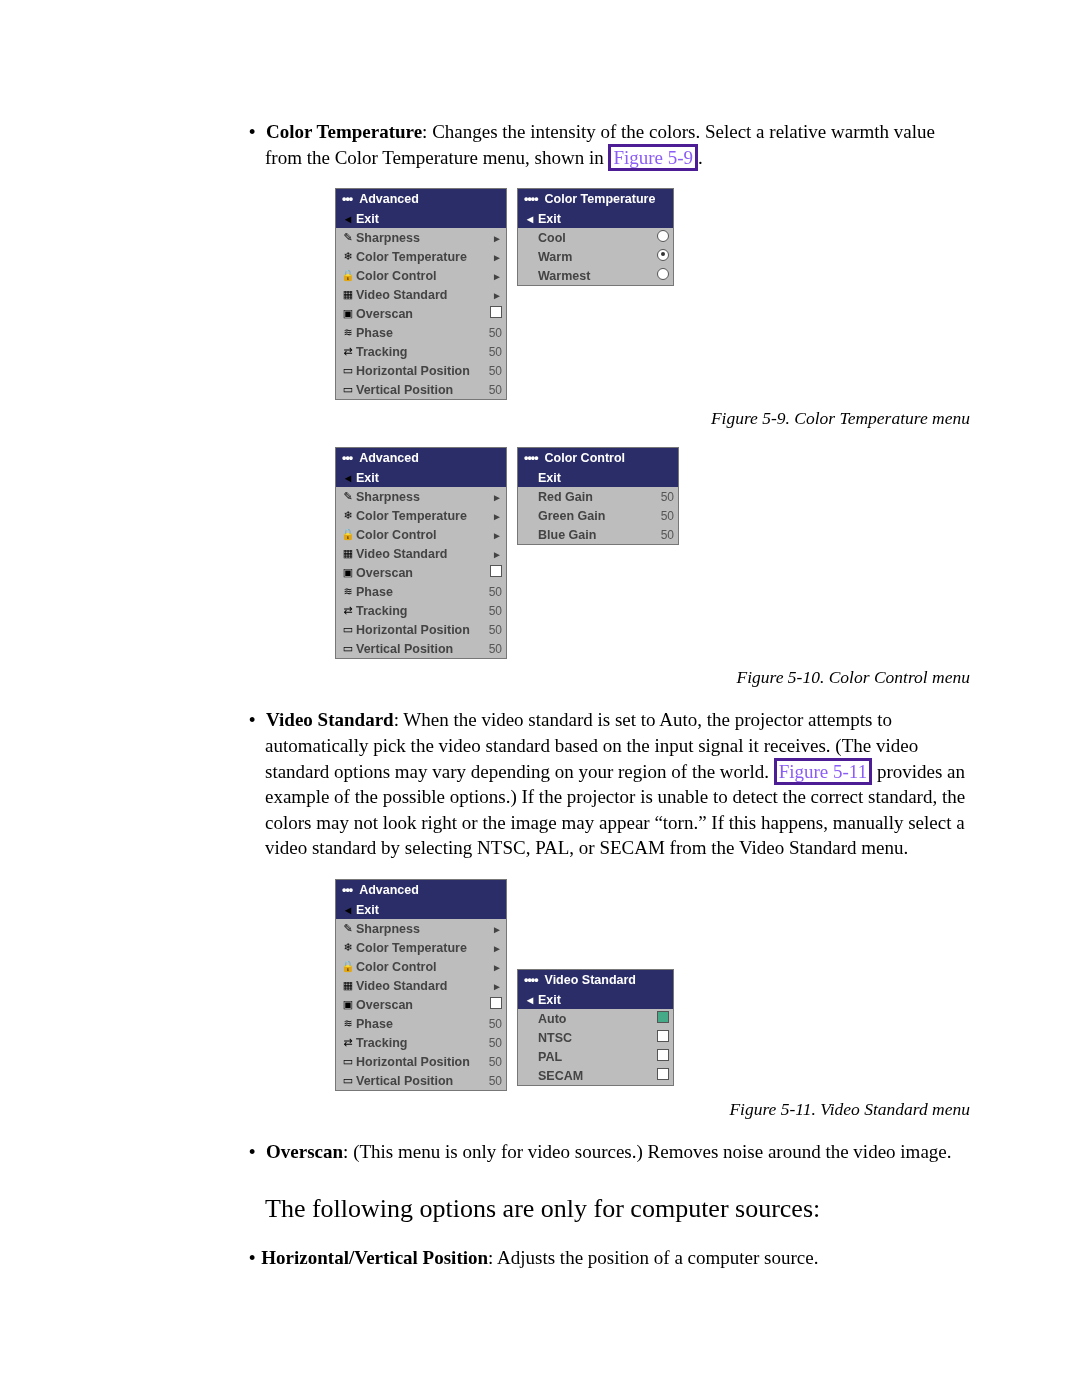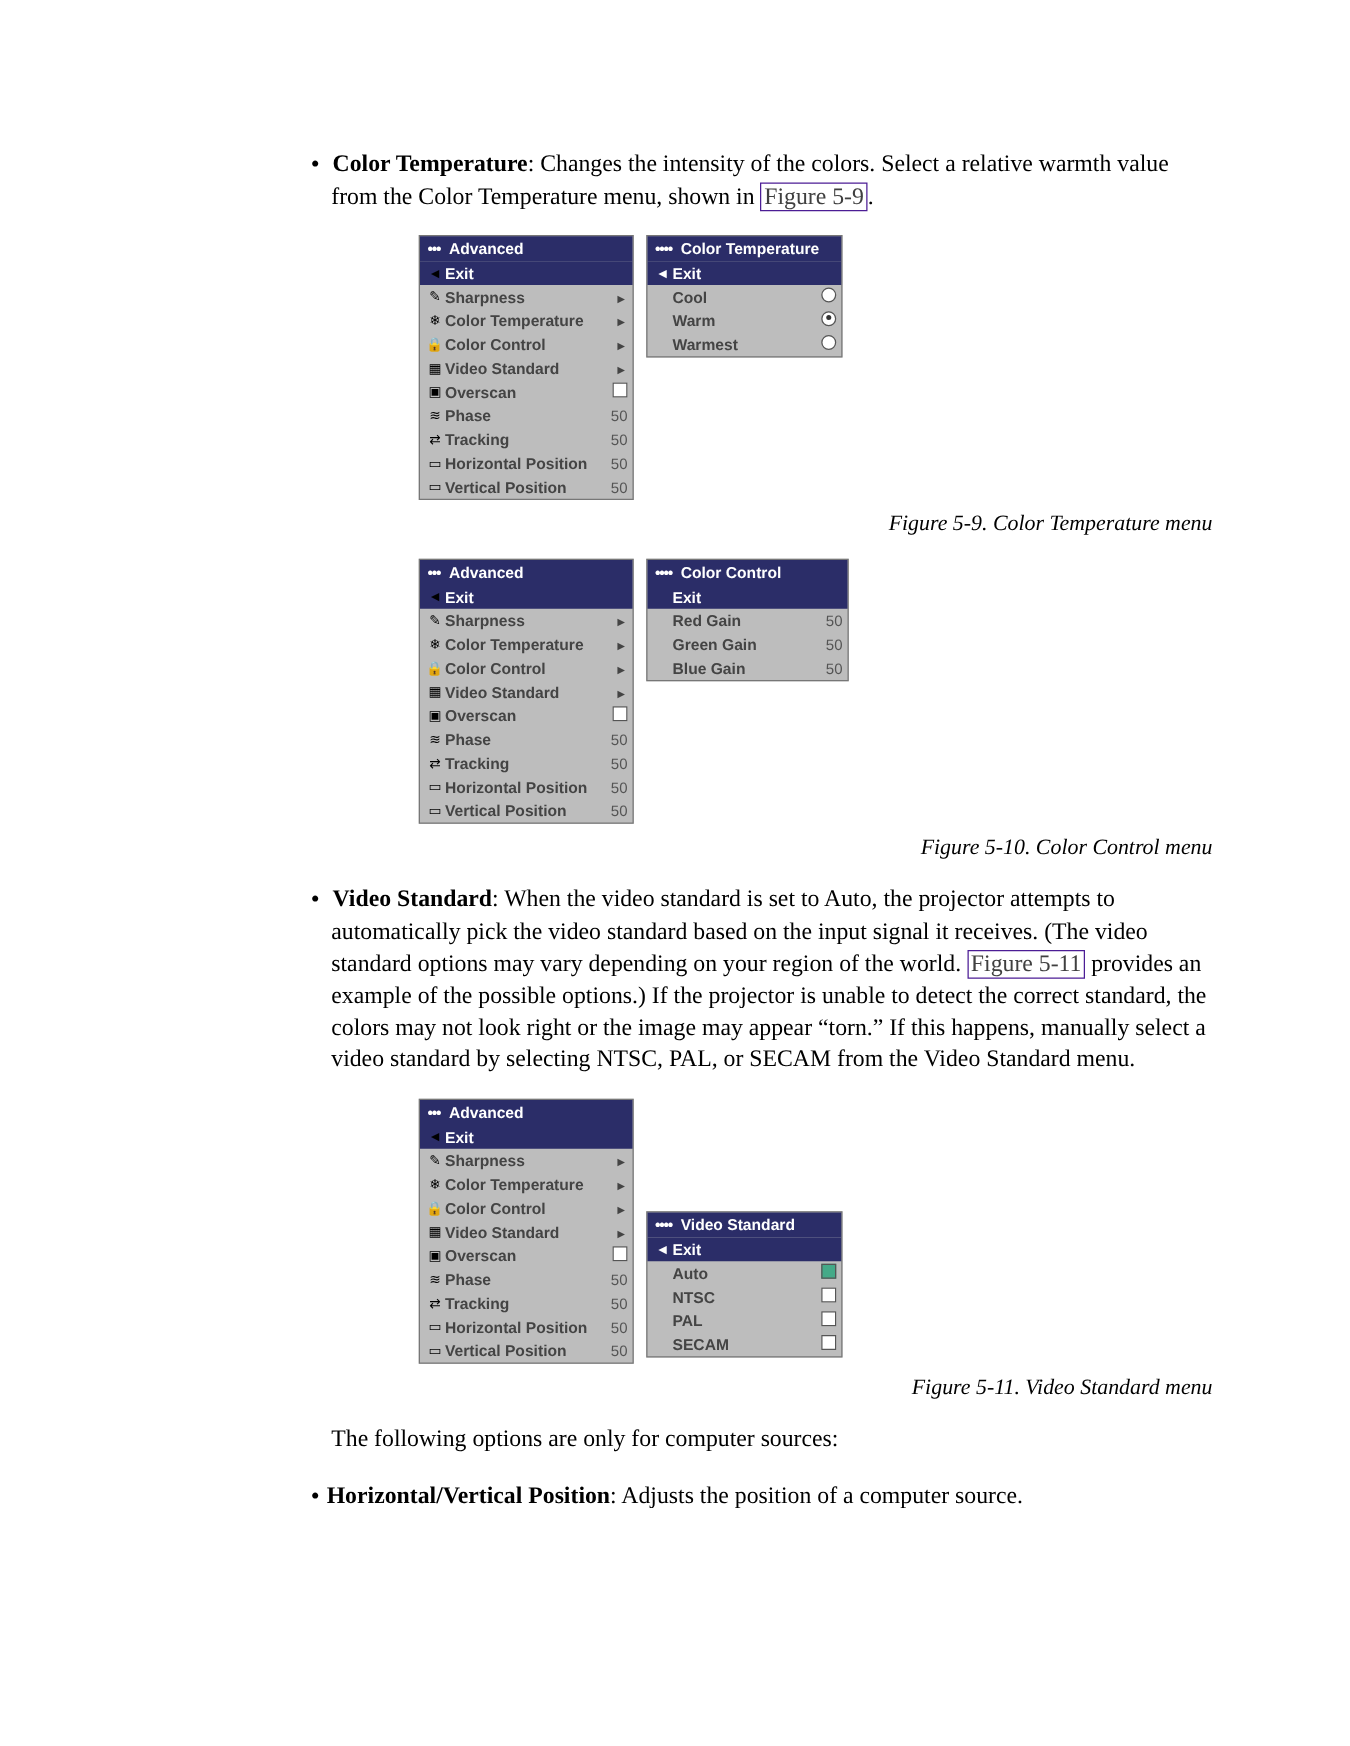--- a/index.html
+++ b/index.html
@@ -19,34 +19,34 @@
 .entry {
   margin-left: 65px;
   text-indent: -16px;
   font-size: 19px;
   line-height: 1.35;
   margin-bottom: 14px;
 }
 .entry .bull { font-family: Arial, sans-serif; font-size: 18px; padding-right: 6px; }
 .entry .term { font-weight: bold; }
 .link {
-  color: #404040;
+  color: #8b5cf6;
   text-decoration: none;
-  border: 1px solid #4c1d95;
+  border: 3px solid #4c1d95;
   padding: 0 2px;
 }
 .caption {
   font-style: italic;
   font-size: 17.5px;
   margin: 8px 0 14px -55px;
   text-align: right;
 }
 .note {
   margin-left: 65px;
-  font-size: 19px;
+  font-size: 26px;
   line-height: 1.35;
   margin-bottom: 6px;
 }
 
 .mock-holder {
   display: flex;
   margin: 18px 0 6px 135px;
   gap: 10px;
   align-items: flex-start;
 }
@@ -367,20 +367,24 @@
         </div>
         <div class="row">
           <span class="ic"></span>
           <span class="lbl">SECAM</span>
           <span class="val"><span class="check"></span></span>
         </div>
       </div>
   </div>
   <div class="caption">Figure 5-11. Video Standard menu</div>
 
+  <p class="entry">
+    <span class="bull">•</span>
+    <span class="term">Overscan</span><span>: (This menu is only for video sources.) Removes noise around the video image.</span>
+  </p>
 
   <p class="note">The following options are only for computer sources:</p>
 
   <p class="entry">
     <span class="bull">•</span><span class="term">Horizontal/Vertical Position</span><span>: Adjusts the position of a computer source.</span>
   </p>
 
 </div>
 
 </body></html>

